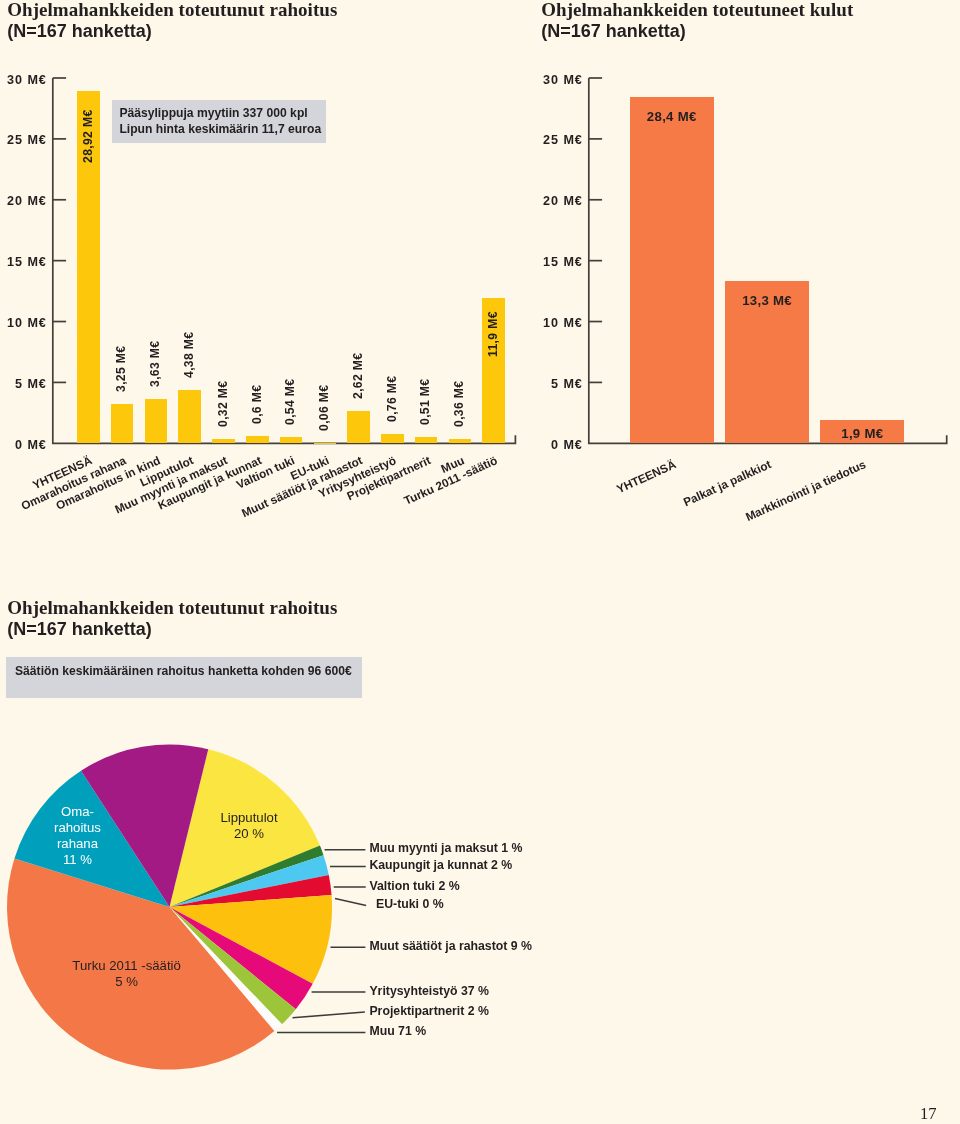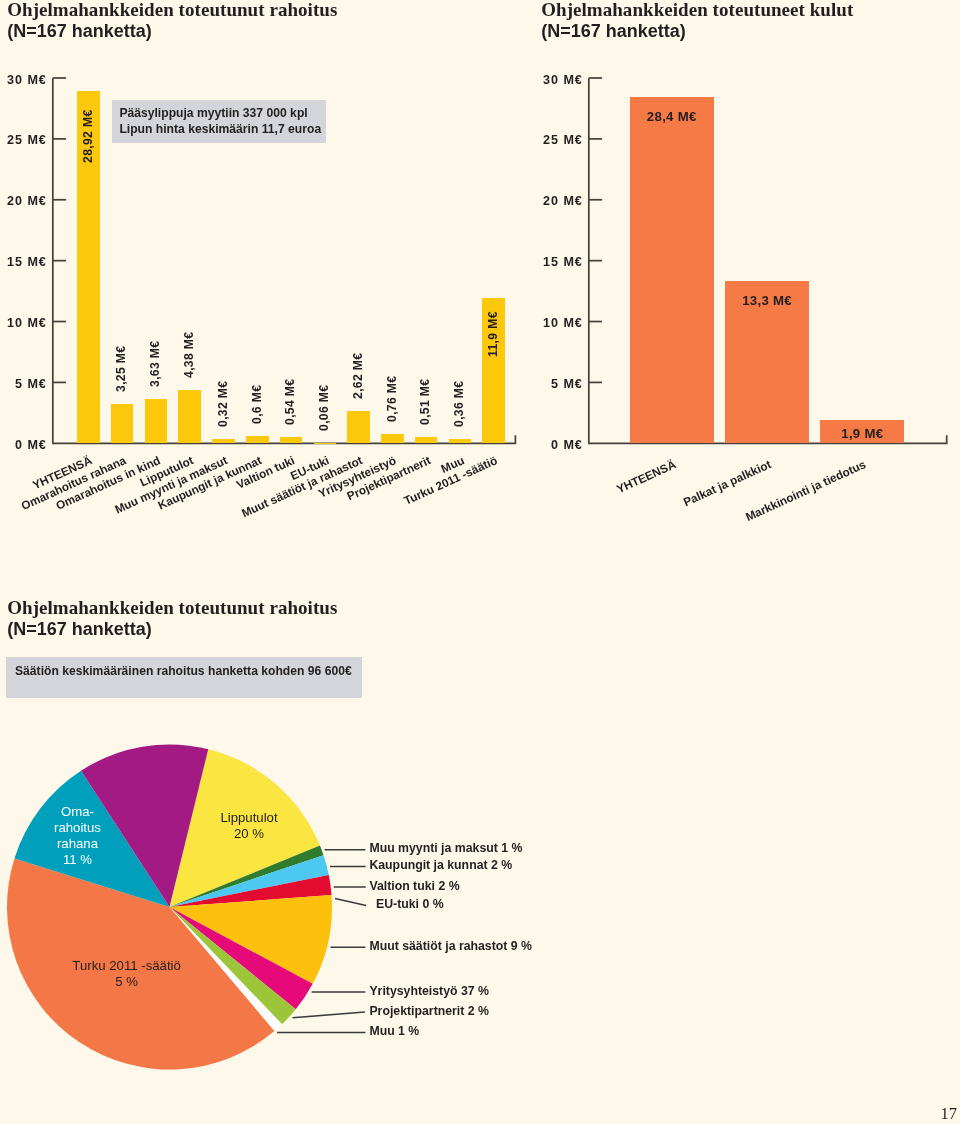--- a/index.html
+++ b/index.html
@@ -198,23 +198,23 @@
     <div>5 %</div>
   </div>
 
   <div class="abs leg" style="left:369.4px;top:841px">Muu myynti ja maksut 1 %</div>
   <div class="abs leg" style="left:369.4px;top:858.4px">Kaupungit ja kunnat 2 %</div>
   <div class="abs leg" style="left:369.4px;top:878.7px">Valtion tuki 2 %</div>
   <div class="abs leg" style="left:376px;top:897.4px">EU-tuki 0 %</div>
   <div class="abs leg" style="left:369.4px;top:939.1px">Muut säätiöt ja rahastot 9 %</div>
   <div class="abs leg" style="left:369.4px;top:983.9px">Yritysyhteistyö 37 %</div>
   <div class="abs leg" style="left:369.4px;top:1003.9px">Projektipartnerit 2 %</div>
-  <div class="abs leg" style="left:369.4px;top:1024.2px">Muu 1 %</div>
-
-  <div class="abs pageno" style="left:920px;top:1106.3px;width:37.1px;text-align:right">17</div>
+  <div class="abs leg" style="left:369.4px;top:1024.2px">Muu 71 %</div>
+
+  <div class="abs pageno" style="left:920px;top:1106.3px;width:37.1px;text-align:left">17</div>
 <svg width="960" height="1124" style="position:absolute;left:0;top:0;">
       <path d="M 324.6 849.7 L 365.4 849.7" stroke="#3b3b3b" stroke-width="1.5" fill="none"></path>
       <path d="M 330 866.6 L 365.7 866.6" stroke="#3b3b3b" stroke-width="1.5" fill="none"></path>
       <path d="M 333.7 886.9 L 365.7 886.9" stroke="#3b3b3b" stroke-width="1.5" fill="none"></path>
       <path d="M 335 898.6 L 366.1 905.6" stroke="#3b3b3b" stroke-width="1.5" fill="none"></path>
       <path d="M 330.5 947.3 L 365.4 947.3" stroke="#3b3b3b" stroke-width="1.5" fill="none"></path>
       <path d="M 311.6 992.1 L 365.4 992.1" stroke="#3b3b3b" stroke-width="1.5" fill="none"></path>
       <path d="M 292.5 1017.8 L 364.9 1012.1" stroke="#3b3b3b" stroke-width="1.5" fill="none"></path>
       <path d="M 277.1 1032.4 L 365.4 1032.4" stroke="#3b3b3b" stroke-width="1.5" fill="none"></path>
     </svg>

